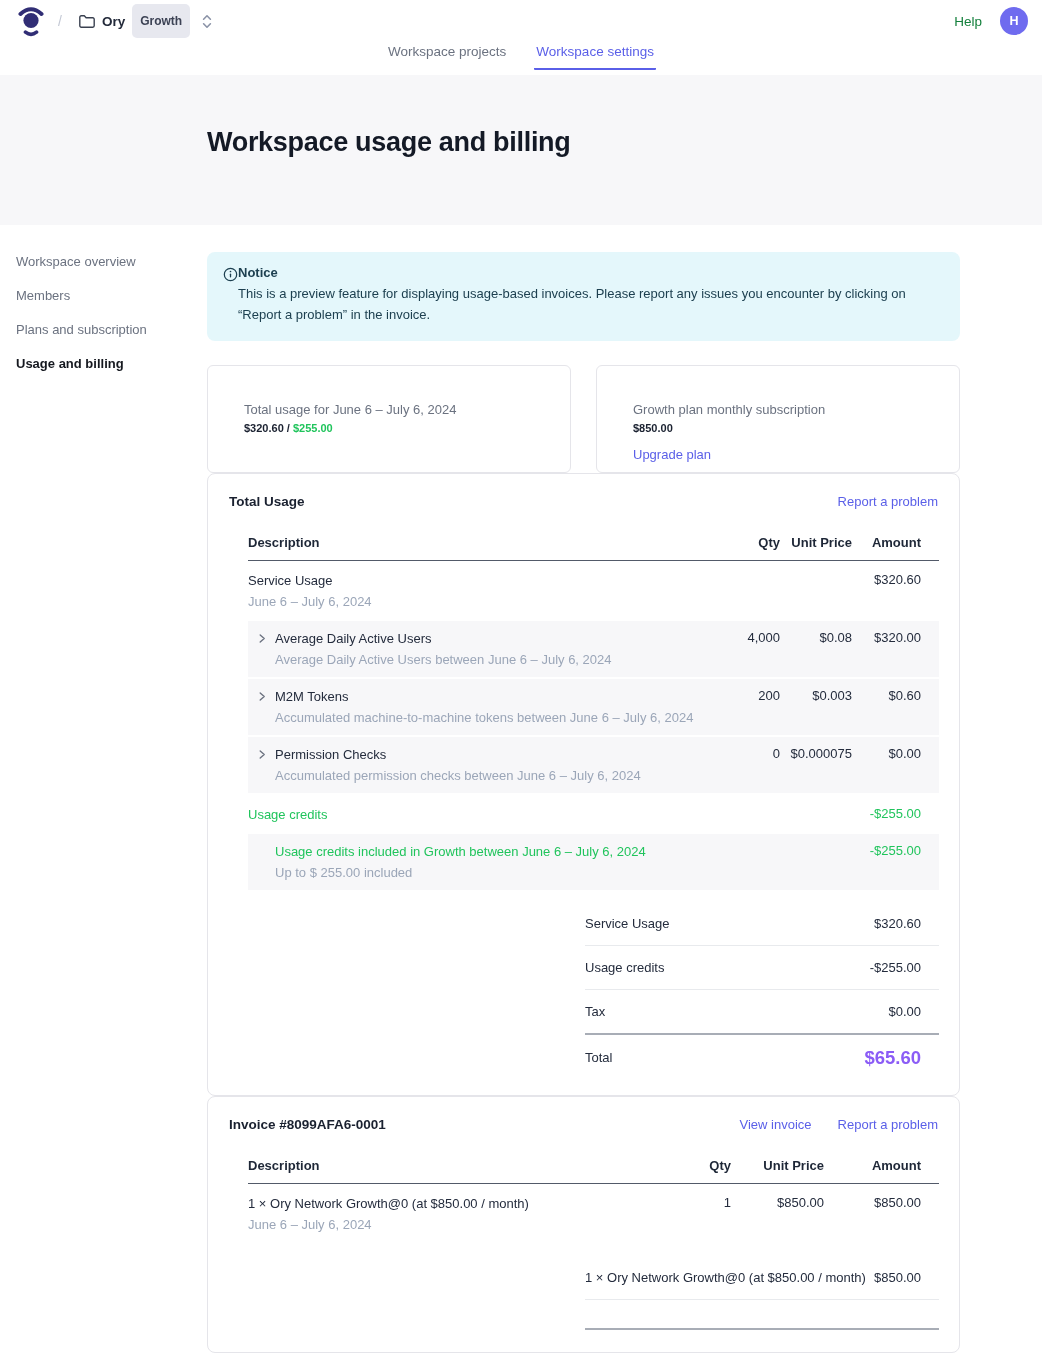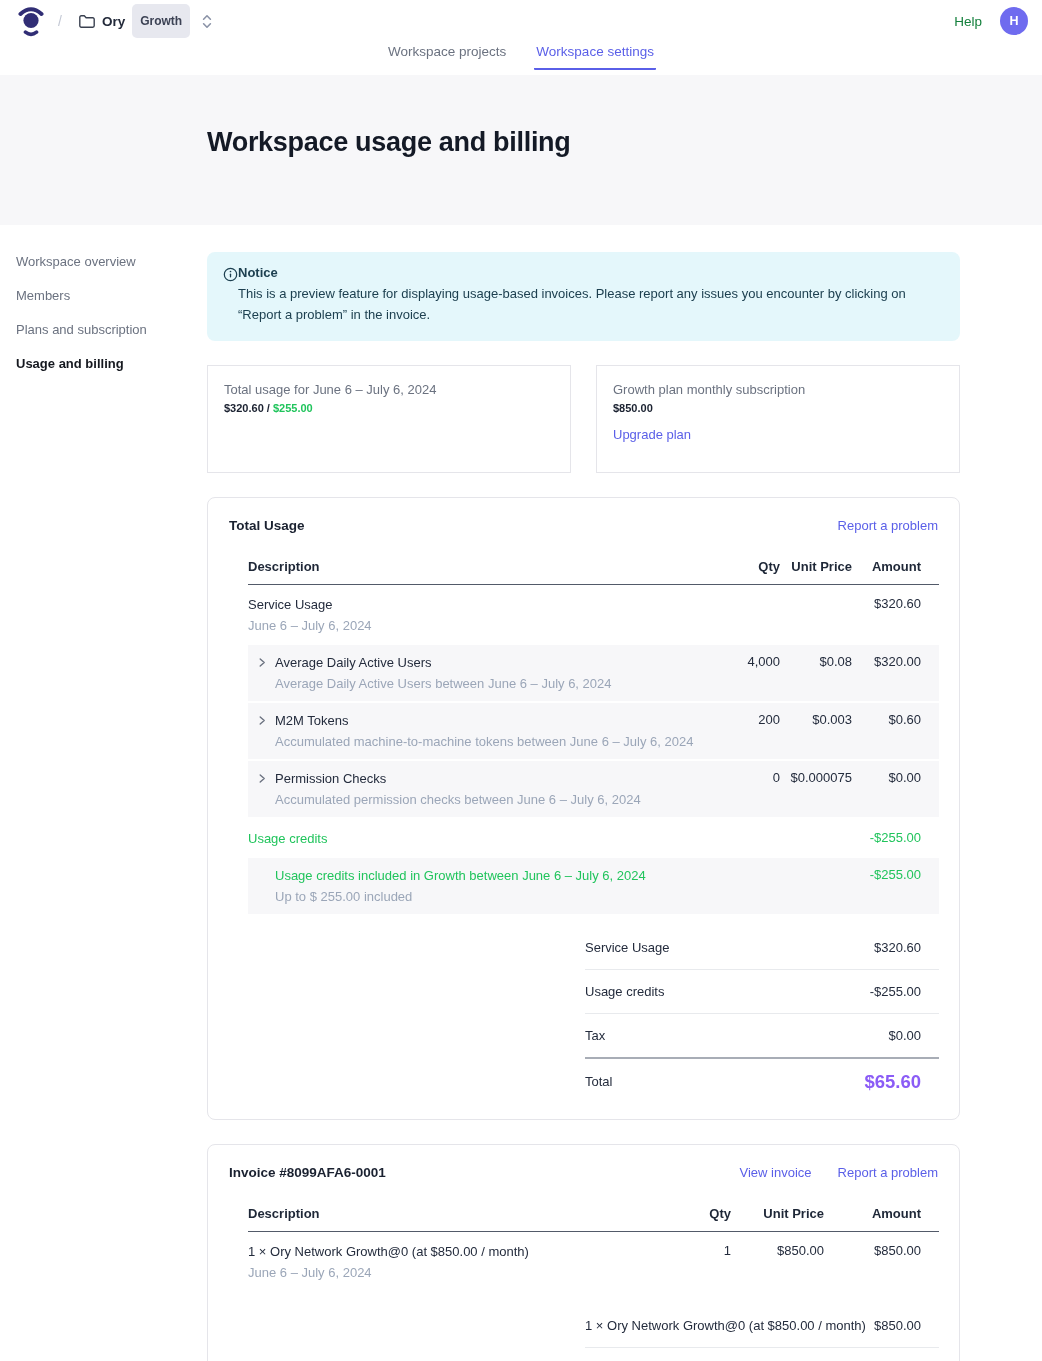--- a/index.html
+++ b/index.html
@@ -37,28 +37,28 @@
   .content { width:753px; padding-top:27px; padding-bottom:16px; }
 
   
   .notice { background:#e4f7fb; border-radius:8px; padding:13px 20px 15px 16px; display:flex; color:#1d4050; }
   .notice .n-icon { padding-top:2px; flex-shrink:0; }
   .notice .n-title { font-size:13px; font-weight:700; margin-bottom:4px; }
   .notice .n-body { font-size:13px; line-height:1.6; }
 
   
   .cards-row { display:flex; gap:25px; margin-top:24px; }
-  .s-card { width:376px; height:108px; border:1px solid #e5e5ea; border-radius:0; padding:16px; background:#fff; }
+  .s-card { width:376px; height:108px; border:1px solid #e5e5ea; border-radius:6px; padding:36px; background:#fff; }
   .s-card .c-label { font-size:13px; color:#6b7280; }
   .s-card .c-value { margin-top:5px; font-size:11px; font-weight:600; color:#1a2130; }
   .c-value .credit { color:#20c45c; }
   .s-card .c-link { margin-top:13px; font-size:13px; color:#5a5fe8; cursor:pointer; display:inline-block; }
 
   
-  .big-card { border:1px solid #e5e5ea; border-radius:8px; background:#fff; padding:20px 20px 22px; margin-top:24px; }
+  .big-card { border:1px solid #e5e5ea; border-radius:8px; background:#fff; padding:20px 20px 22px; }
   .card-head { display:flex; align-items:center; padding:0 1px; }
   .card-title { font-size:13.5px; font-weight:700; color:#1a2130; }
   .card-head .spacer { flex:1; }
   .card-link { font-size:13px; color:#5a5fe8; cursor:pointer; margin-left:26px; }
 
   .tbl { margin-left:20px; margin-top:20px; font-size:13px; }
   .tbl-head { display:flex; padding:6px 18px 10px 0; border-bottom:1.5px solid #525a69; font-weight:600; color:#1e2737; }
   .cell-desc { flex:1; display:flex; align-items:flex-start; }
   .cell-qty { width:80px; text-align:right; }
   .cell-price { width:72px; text-align:right; }

